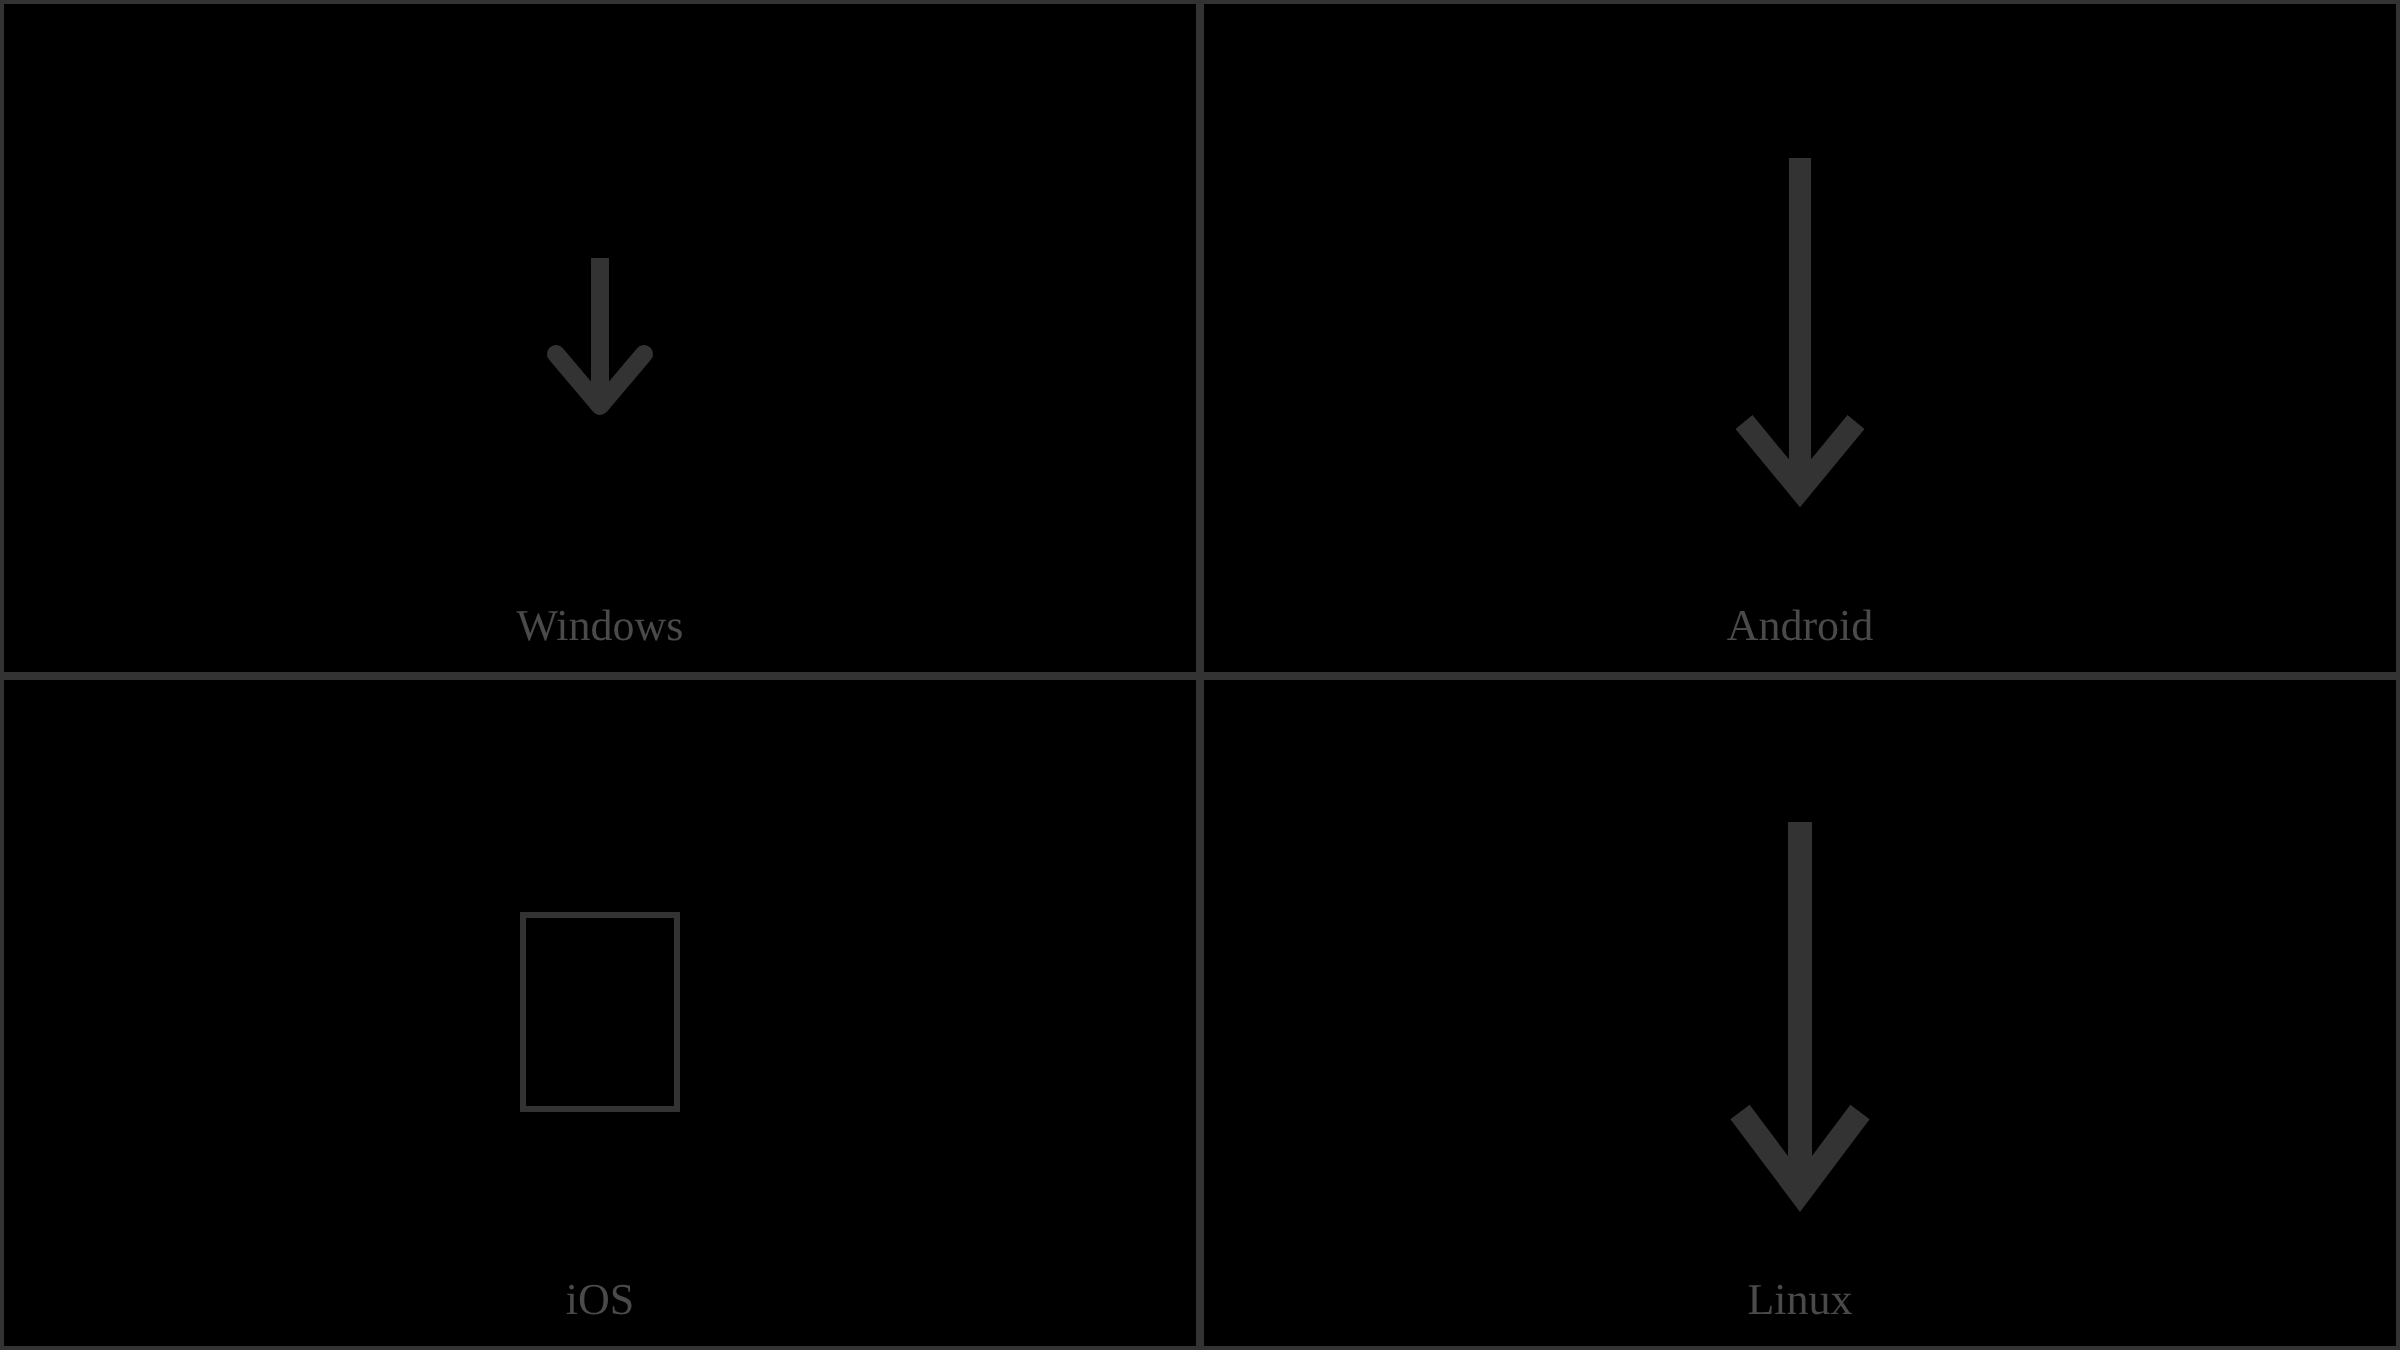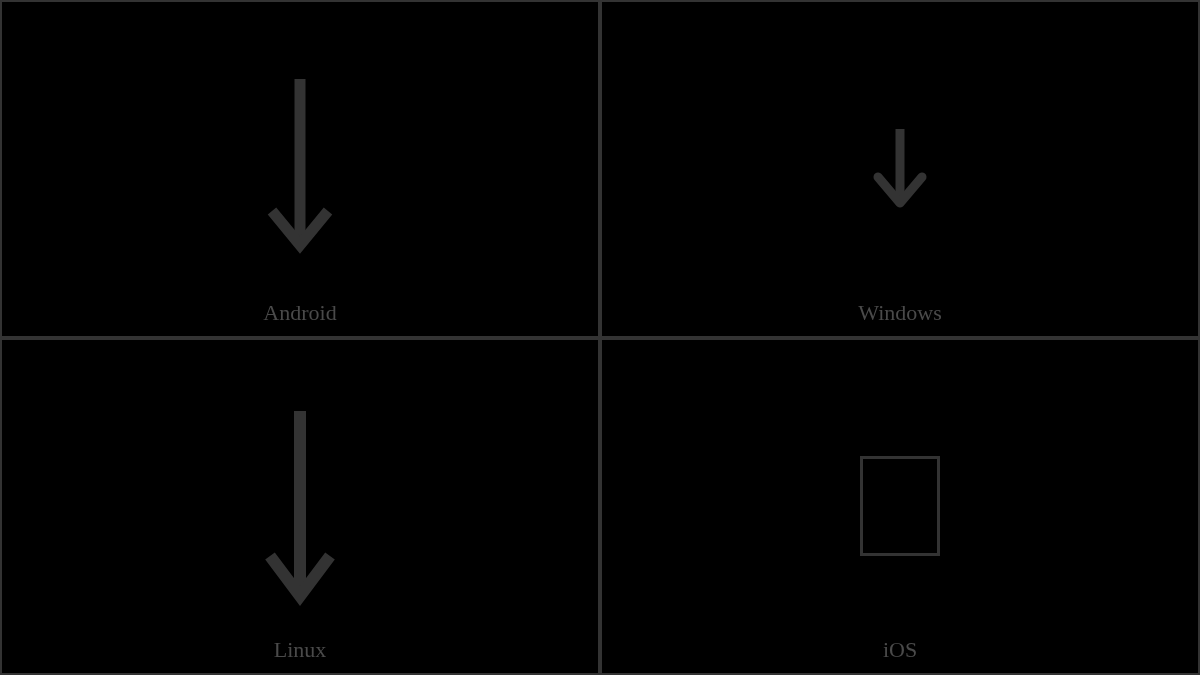--- a/index.html
+++ b/index.html
@@ -47,48 +47,48 @@
     background: transparent;
   }
 </style>
 </head>
 <body>
 
 <div class="grid">
 
   <div class="cell">
     <div class="glyph">
+      <svg width="80" height="120" viewBox="0 0 80 120">
+        <line class="arrow-stroke" x1="40" y1="20" x2="40" y2="90" stroke-width="9" stroke-linecap="butt"></line>
+        <polyline class="arrow-stroke" points="18,68 40,94 62,68" stroke-width="9" stroke-linecap="round" stroke-linejoin="round"></polyline>
+      </svg>
+    </div>
+    <div class="label">Windows</div>
+  </div>
+
+  <div class="cell">
+    <div class="glyph">
       <svg width="100" height="200" viewBox="0 0 100 200">
         <line class="arrow-stroke" x1="50" y1="10" x2="50" y2="170" stroke-width="11" stroke-linecap="butt"></line>
         <polyline class="arrow-stroke" points="22,142 50,176 78,142" stroke-width="11" stroke-linecap="butt" stroke-linejoin="miter"></polyline>
       </svg>
     </div>
     <div class="label">Android</div>
   </div>
 
   <div class="cell">
     <div class="glyph">
-      <svg width="80" height="120" viewBox="0 0 80 120">
-        <line class="arrow-stroke" x1="40" y1="20" x2="40" y2="90" stroke-width="9" stroke-linecap="butt"></line>
-        <polyline class="arrow-stroke" points="18,68 40,94 62,68" stroke-width="9" stroke-linecap="round" stroke-linejoin="round"></polyline>
-      </svg>
+      <div class="empty-box"></div>
     </div>
-    <div class="label">Windows</div>
+    <div class="label">iOS</div>
   </div>
 
   <div class="cell">
     <div class="glyph">
       <svg width="100" height="220" viewBox="0 0 100 220">
         <line class="arrow-stroke" x1="50" y1="15" x2="50" y2="195" stroke-width="12" stroke-linecap="butt"></line>
         <polyline class="arrow-stroke" points="20,160 50,200 80,160" stroke-width="12" stroke-linecap="butt" stroke-linejoin="miter"></polyline>
       </svg>
     </div>
     <div class="label">Linux</div>
   </div>
 
-  <div class="cell">
-    <div class="glyph">
-      <div class="empty-box"></div>
-    </div>
-    <div class="label">iOS</div>
-  </div>
-
 </div>
 
 </body></html>

